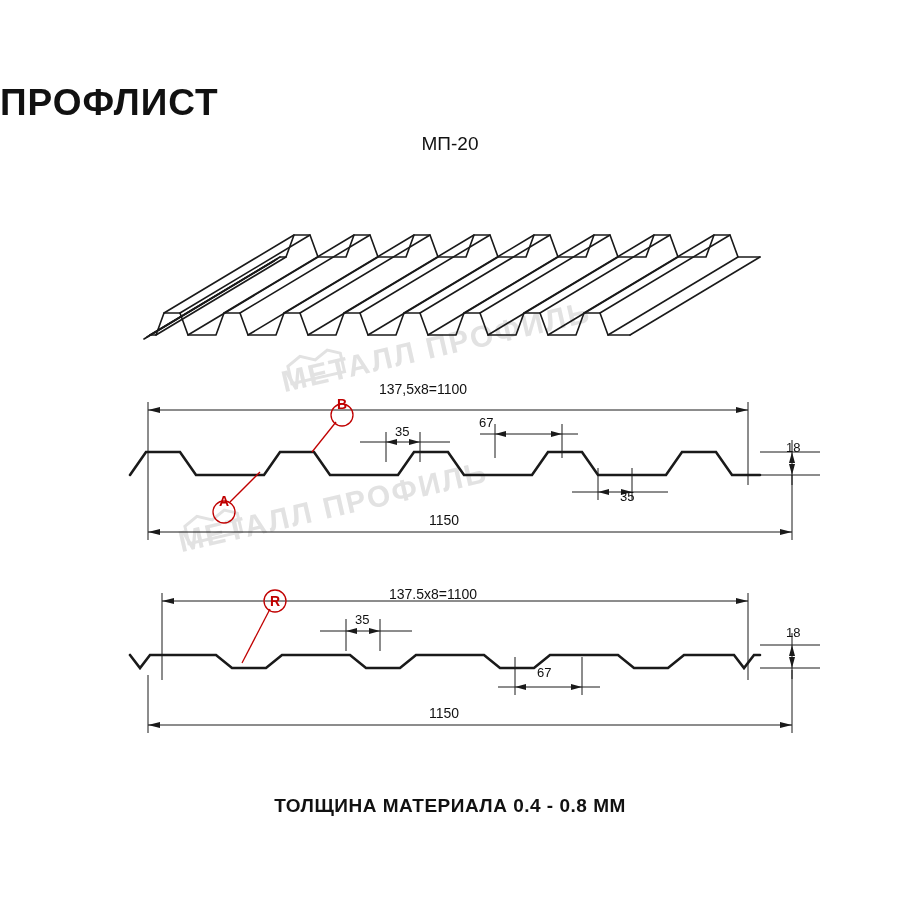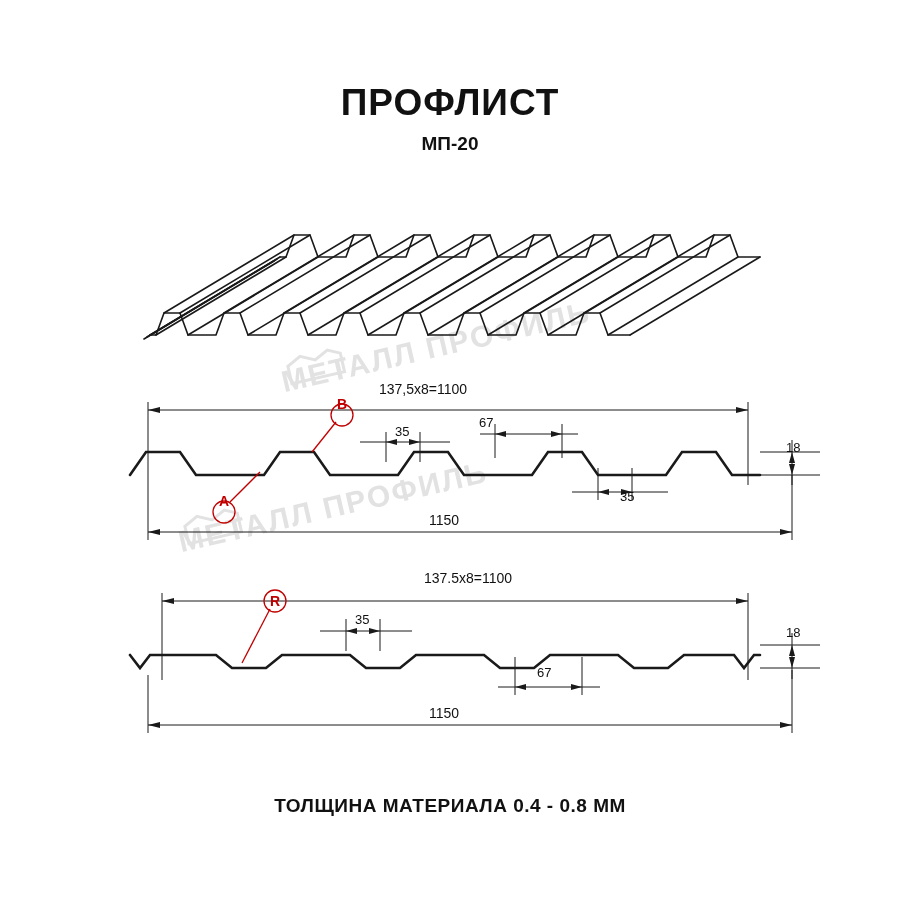--- a/index.html
+++ b/index.html
@@ -20,34 +20,34 @@
     left: 0; top: 0;
     width: 900px;
     height: 900px;
   }
   
   .title {
     position: absolute;
     left: 0;
     top: 82px;
     width: 900px;
-    text-align: center;
+    text-align: left;
     font-size: 37px;
     font-weight: bold;
     letter-spacing: 1px;
     color: #111111;
   }
   .subtitle {
     position: absolute;
     left: 0;
     top: 133px;
     width: 900px;
     text-align: center;
     font-size: 19px;
-    font-weight: bold;
+    font-weight: normal;
     color: #111111;
   }
   .footer-note {
     position: absolute;
     left: 0;
     top: 795px;
     width: 900px;
     text-align: center;
     font-size: 19px;
     font-weight: bold;
@@ -297,21 +297,21 @@
                  L640 80"></path>
       </g>
 
       <g stroke="#c00000" fill="none" stroke-width="1.3">
         <line x1="150" y1="34" x2="122" y2="88"></line>
         <circle cx="155" cy="26" r="11"></circle>
       </g>
     </svg>
   </div>
 
-  <div class="lbl lbl-big" style="left:389px; top:570px;margin-left:35px;">137.5x8=1100</div>
+  <div class="lbl lbl-big" style="left:389px; top:586px;">137.5x8=1100</div>
   <div class="lbl lbl-big" style="left:429px; top:705px;">1150</div>
   <div class="lbl" style="left:786px; top:625px;">18</div>
   <div class="lbl" style="left:355px; top:612px;">35</div>
   <div class="lbl" style="left:537px; top:665px;">67</div>
   <div class="callout-letter" style="left:264px; top:590px;">R</div>
 
   <div class="footer-note">ТОЛЩИНА МАТЕРИАЛА 0.4 - 0.8 ММ</div>
 
 </div>
 

